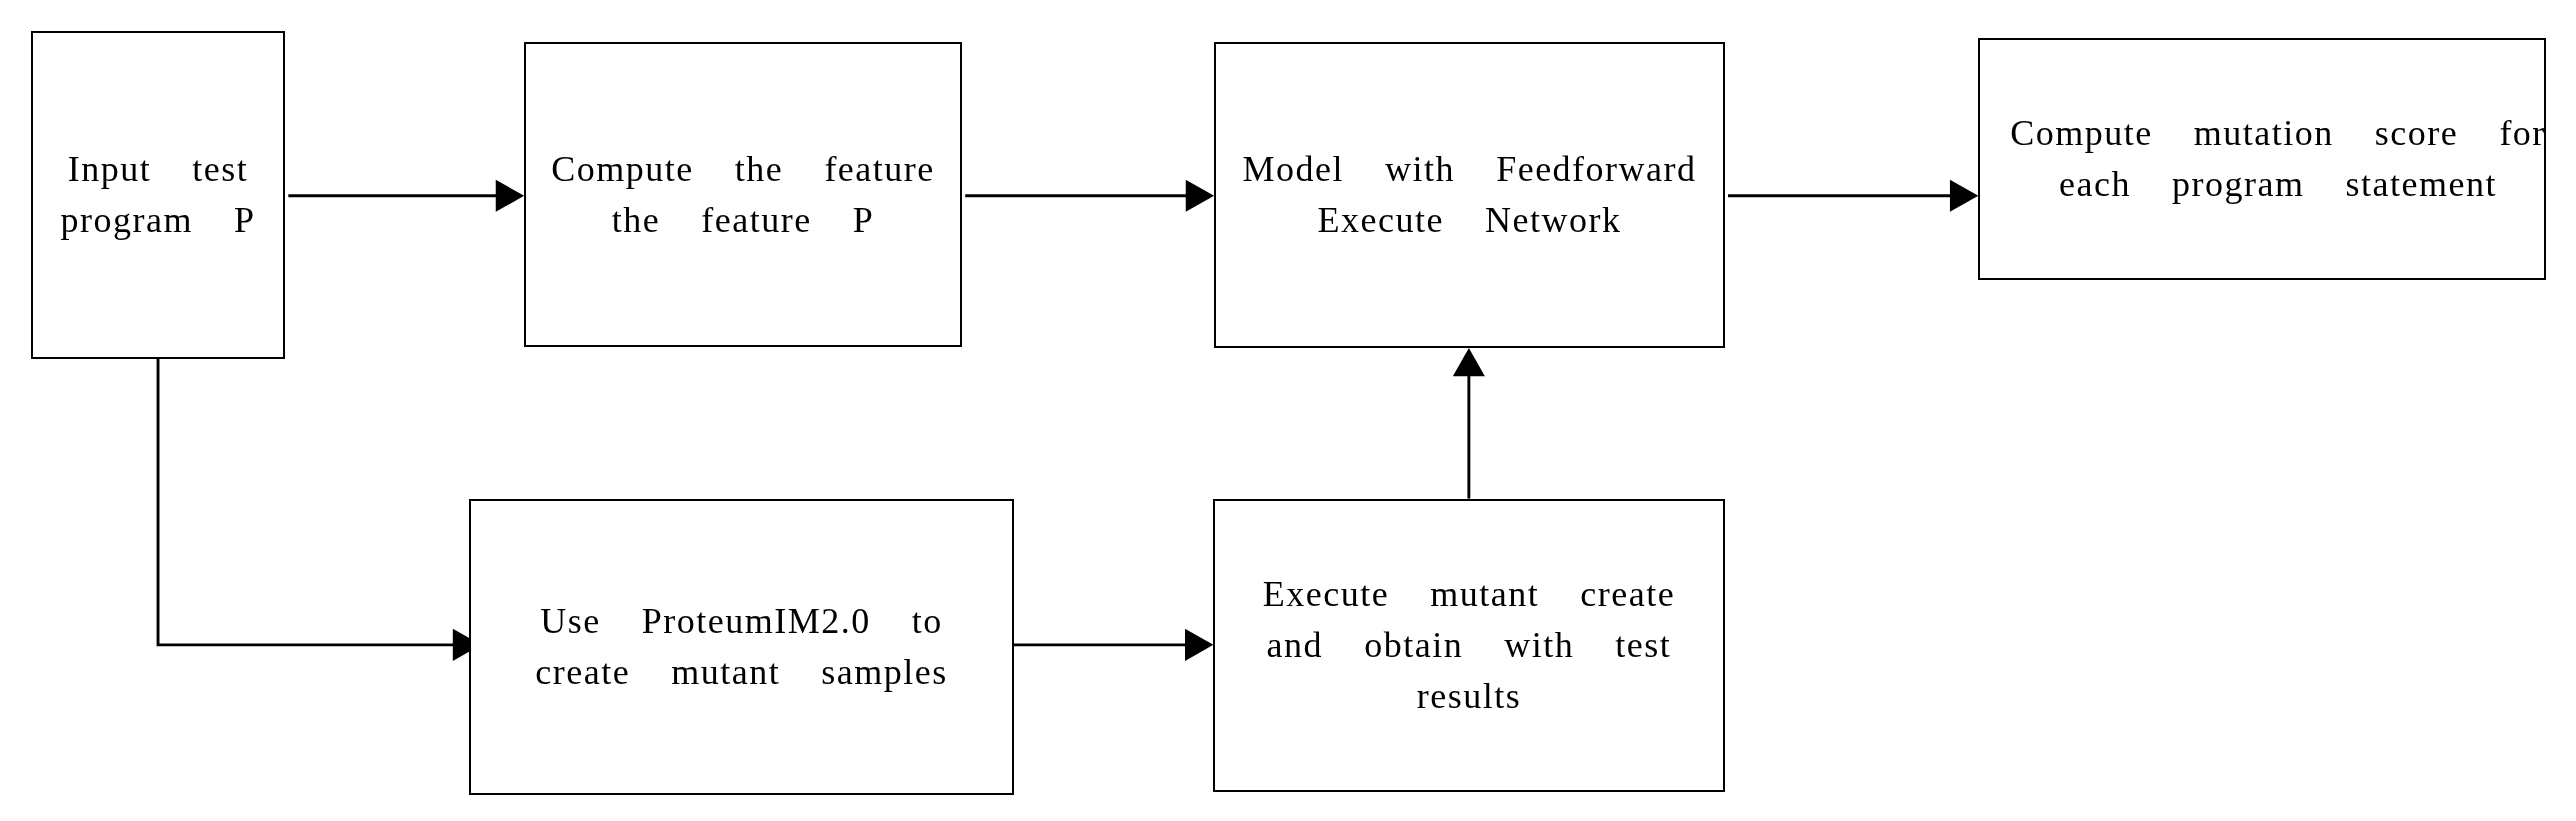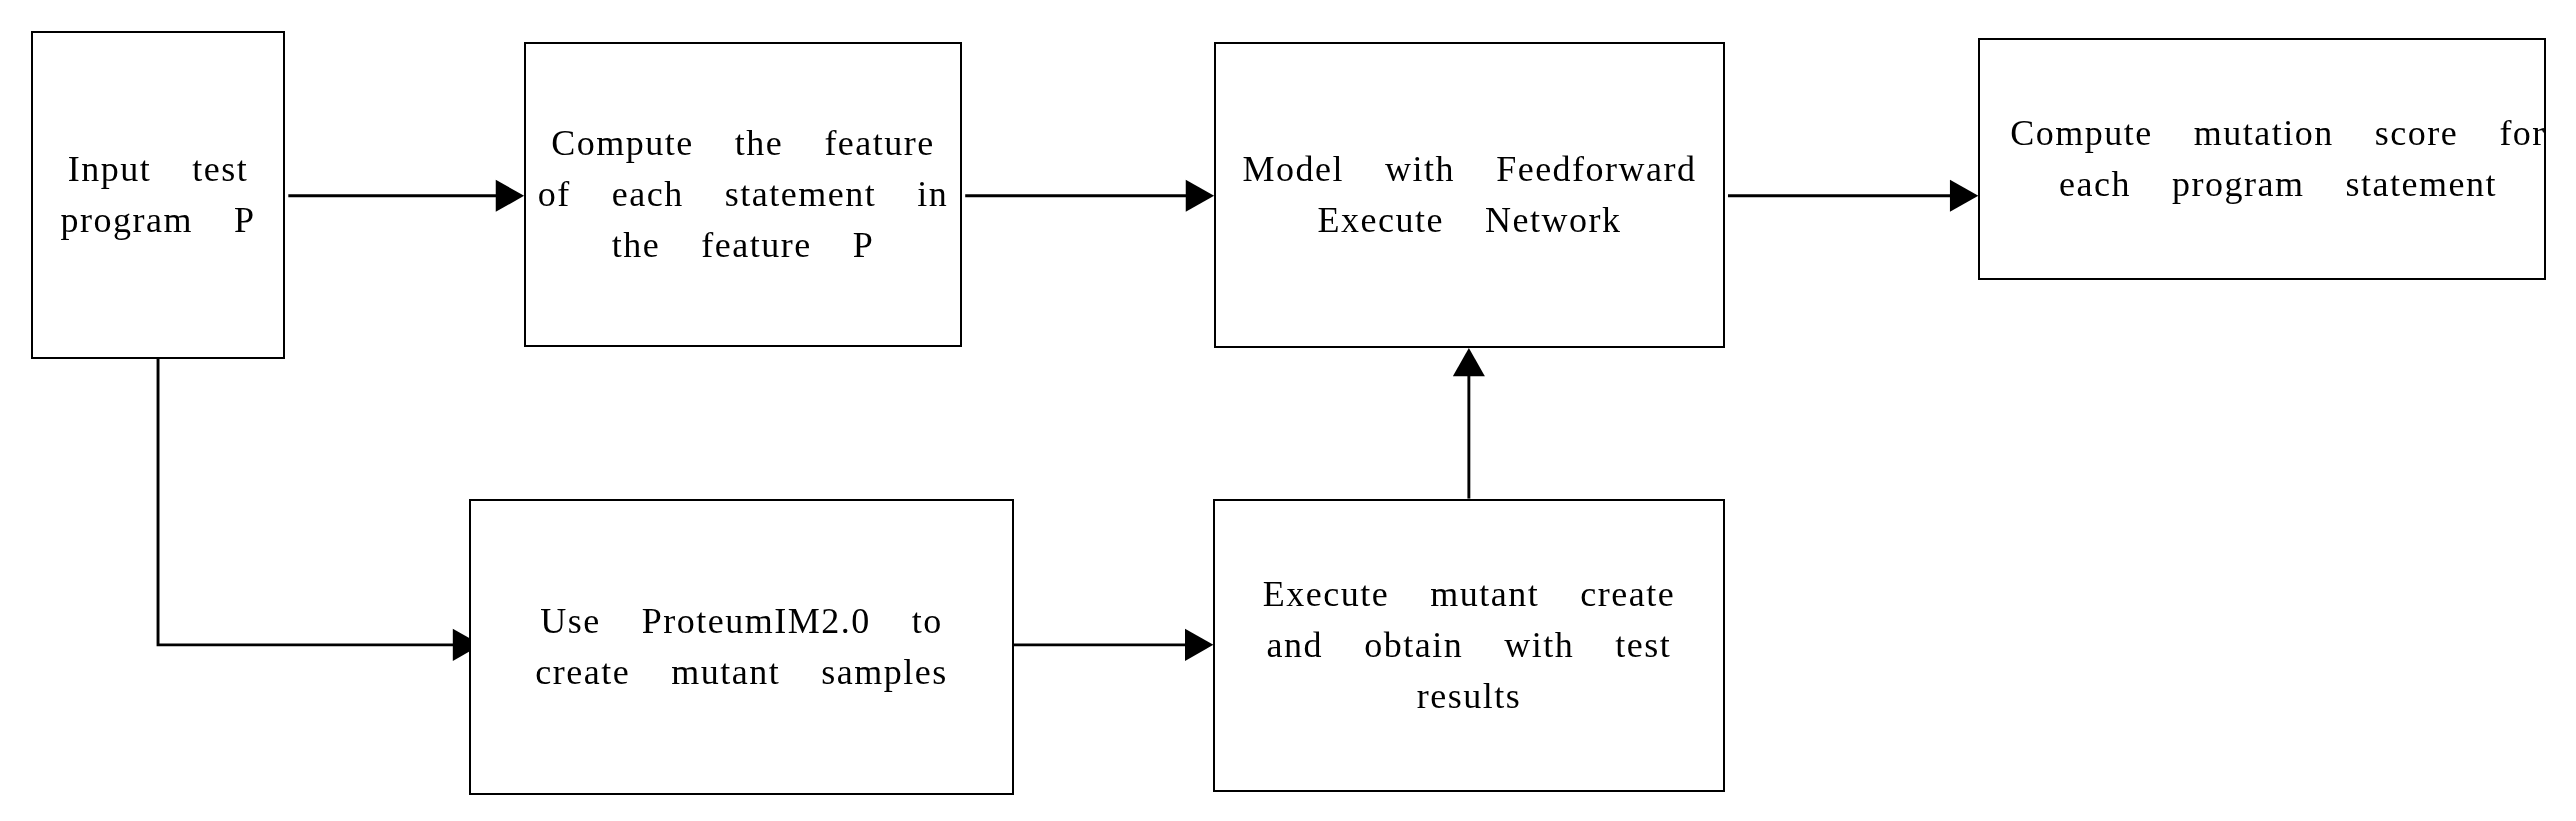--- a/index.html
+++ b/index.html
@@ -88,21 +88,20 @@
     </g>
   </svg>
 
   <div class="flow-box" style="left:31px; top:31px; width:254px; height:328px;">
     <div class="line">Input test</div>
     <div class="line">program P</div>
   </div>
 
   <div class="flow-box" style="left:524px; top:42px; width:438px; height:305px;">
     <div class="line">Compute the feature</div>
-    <div class="line">of each statement in</div>
     <div class="line">the feature P</div>
   </div>
 
   <div class="flow-box" style="left:1214px; top:42px; width:511px; height:306px;">
     <div class="line">Model with Feedforward</div>
     <div class="line">Execute Network</div>
   </div>
 
   <div class="flow-box" style="left:1978px; top:38px; width:568px; height:242px;padding-left:32px;">
     <div class="line">Compute mutation score for</div>

